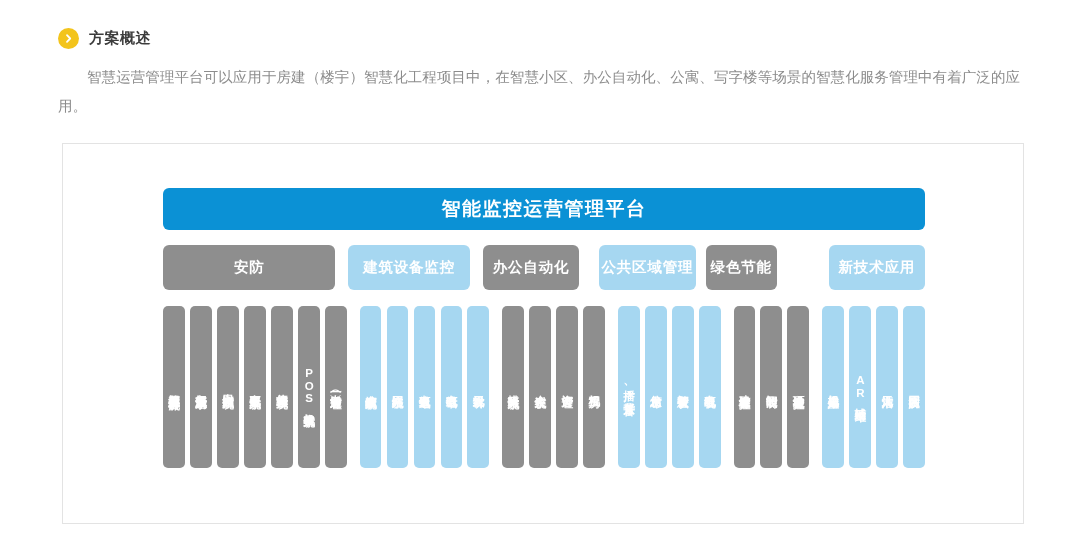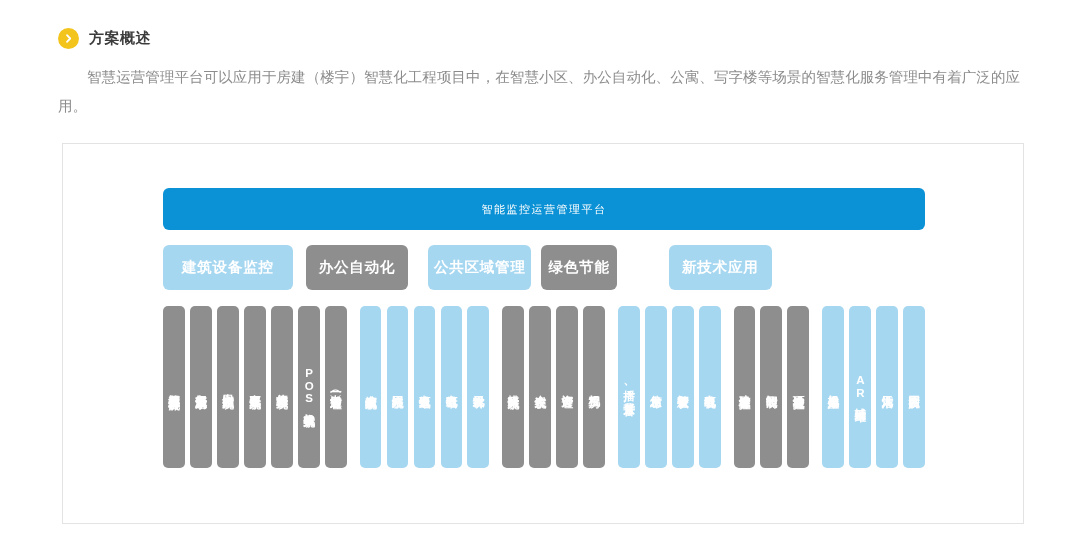--- a/index.html
+++ b/index.html
@@ -70,22 +70,22 @@
     width: 762px;
     height: 42px;
     background: #0b91d5;
     border-radius: 6px;
     display: flex;
     align-items: center;
     justify-content: center;
   }
   .platform-bar .label {
     color: #ffffff;
-    font-size: 11px;
-    font-weight: normal;
+    font-size: 19px;
+    font-weight: bold;
     letter-spacing: 1.5px;
   }
 
   
   .category-row {
     position: absolute;
     left: 100px;
     top: 101px;
     width: 762px;
     height: 45px;
@@ -159,20 +159,25 @@
 
 <p class="intro-para">智慧运营管理平台可以应用于房建（楼宇）智慧化工程项目中，在智慧小区、办公自动化、公寓、写字楼等场景的智慧化服务管理中有着广泛的应用。</p>
 
 <div class="diagram-frame">
 
   <div class="platform-bar">
     <span class="label">智能监控运营管理平台</span>
   </div>
 
   <div class="category-row">
+      <div class="cat-group" style="width: 183.754px; margin-right: 12.8499px;">
+        <div class="cat-box gray">
+          <span>安防</span>
+        </div>
+      </div>
       <div class="cat-group" style="width: 129.784px; margin-right: 12.8499px;">
         <div class="cat-box blue">
           <span>建筑设备监控</span>
         </div>
       </div>
       <div class="cat-group" style="width: 102.799px; margin-right: 20px;">
         <div class="cat-box gray">
           <span>办公自动化</span>
         </div>
       </div>

